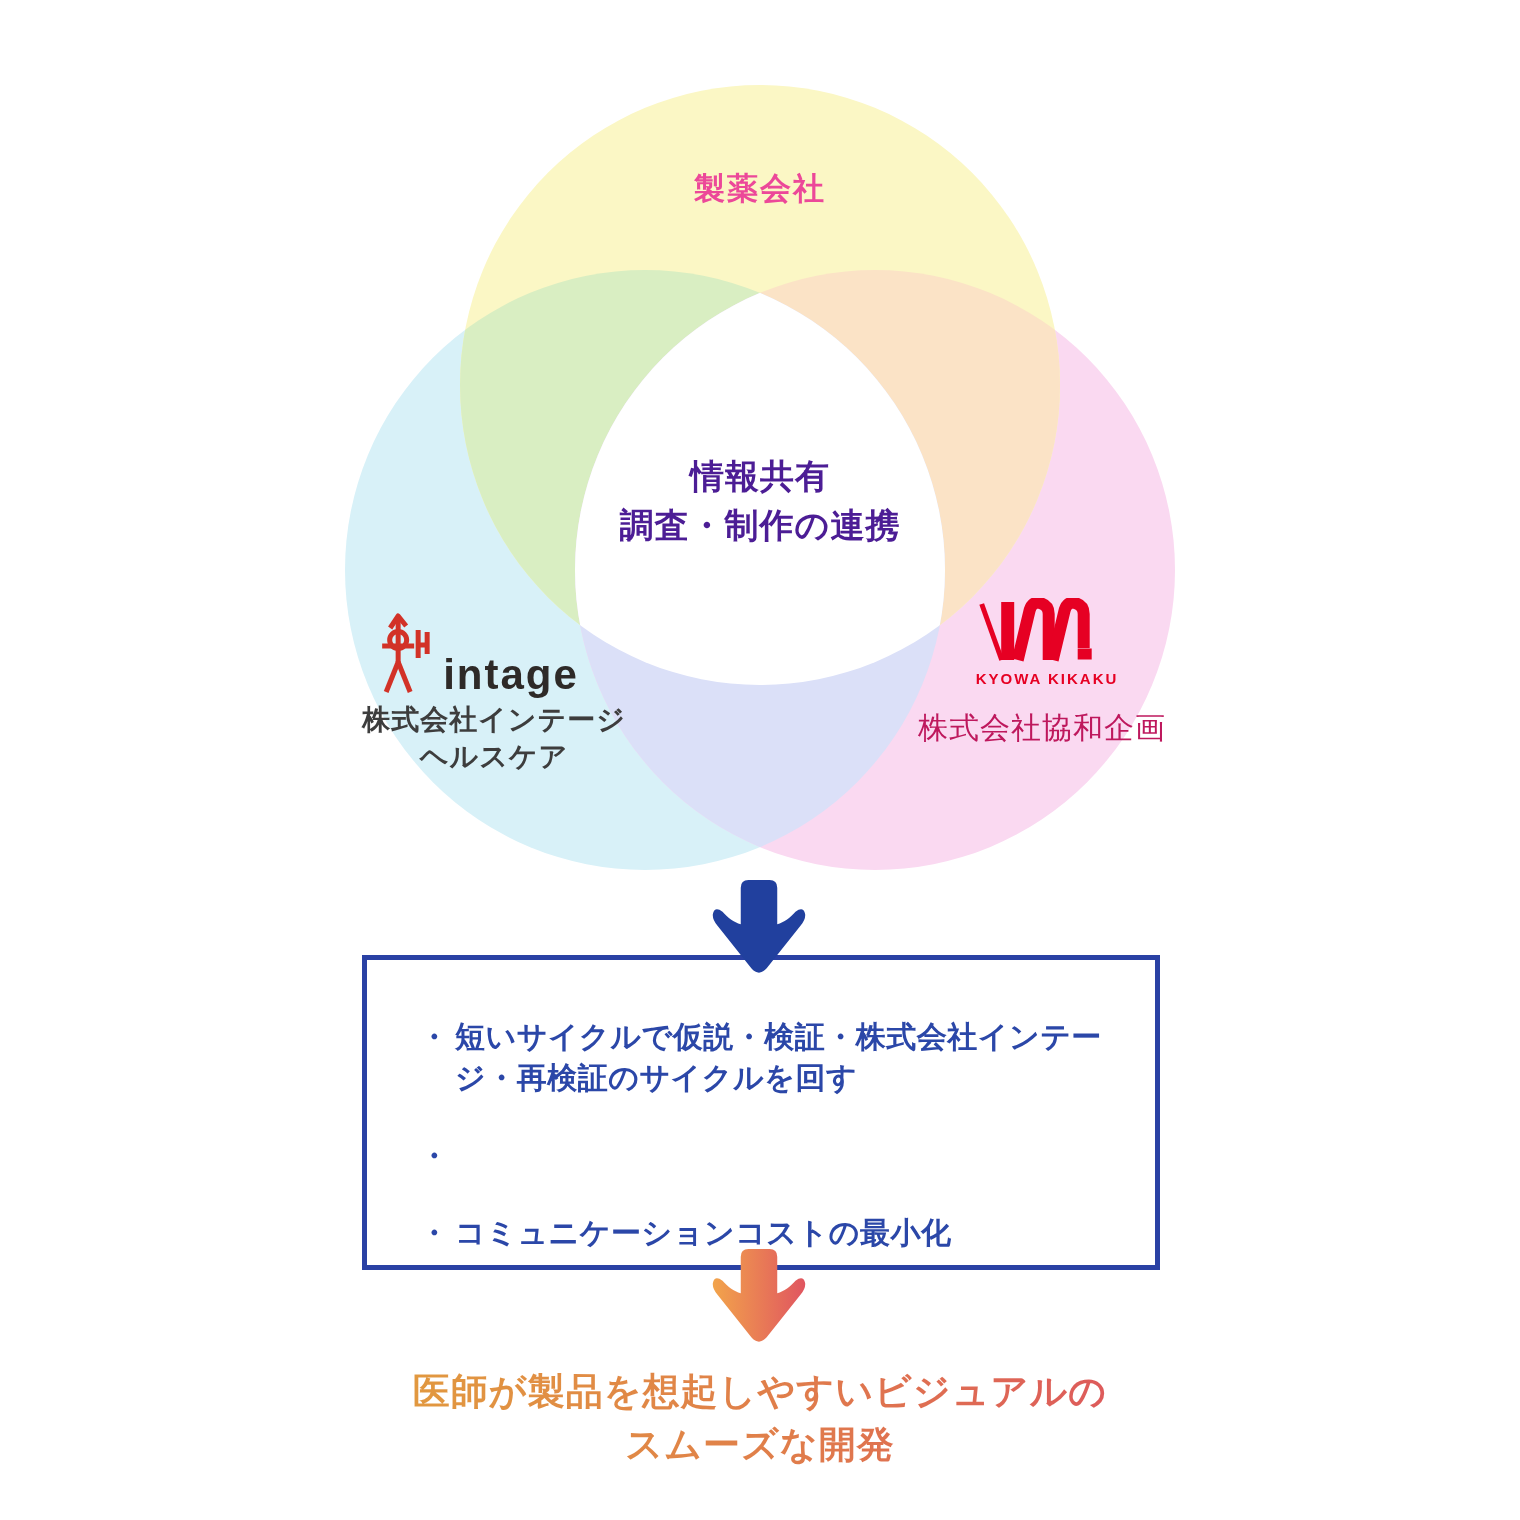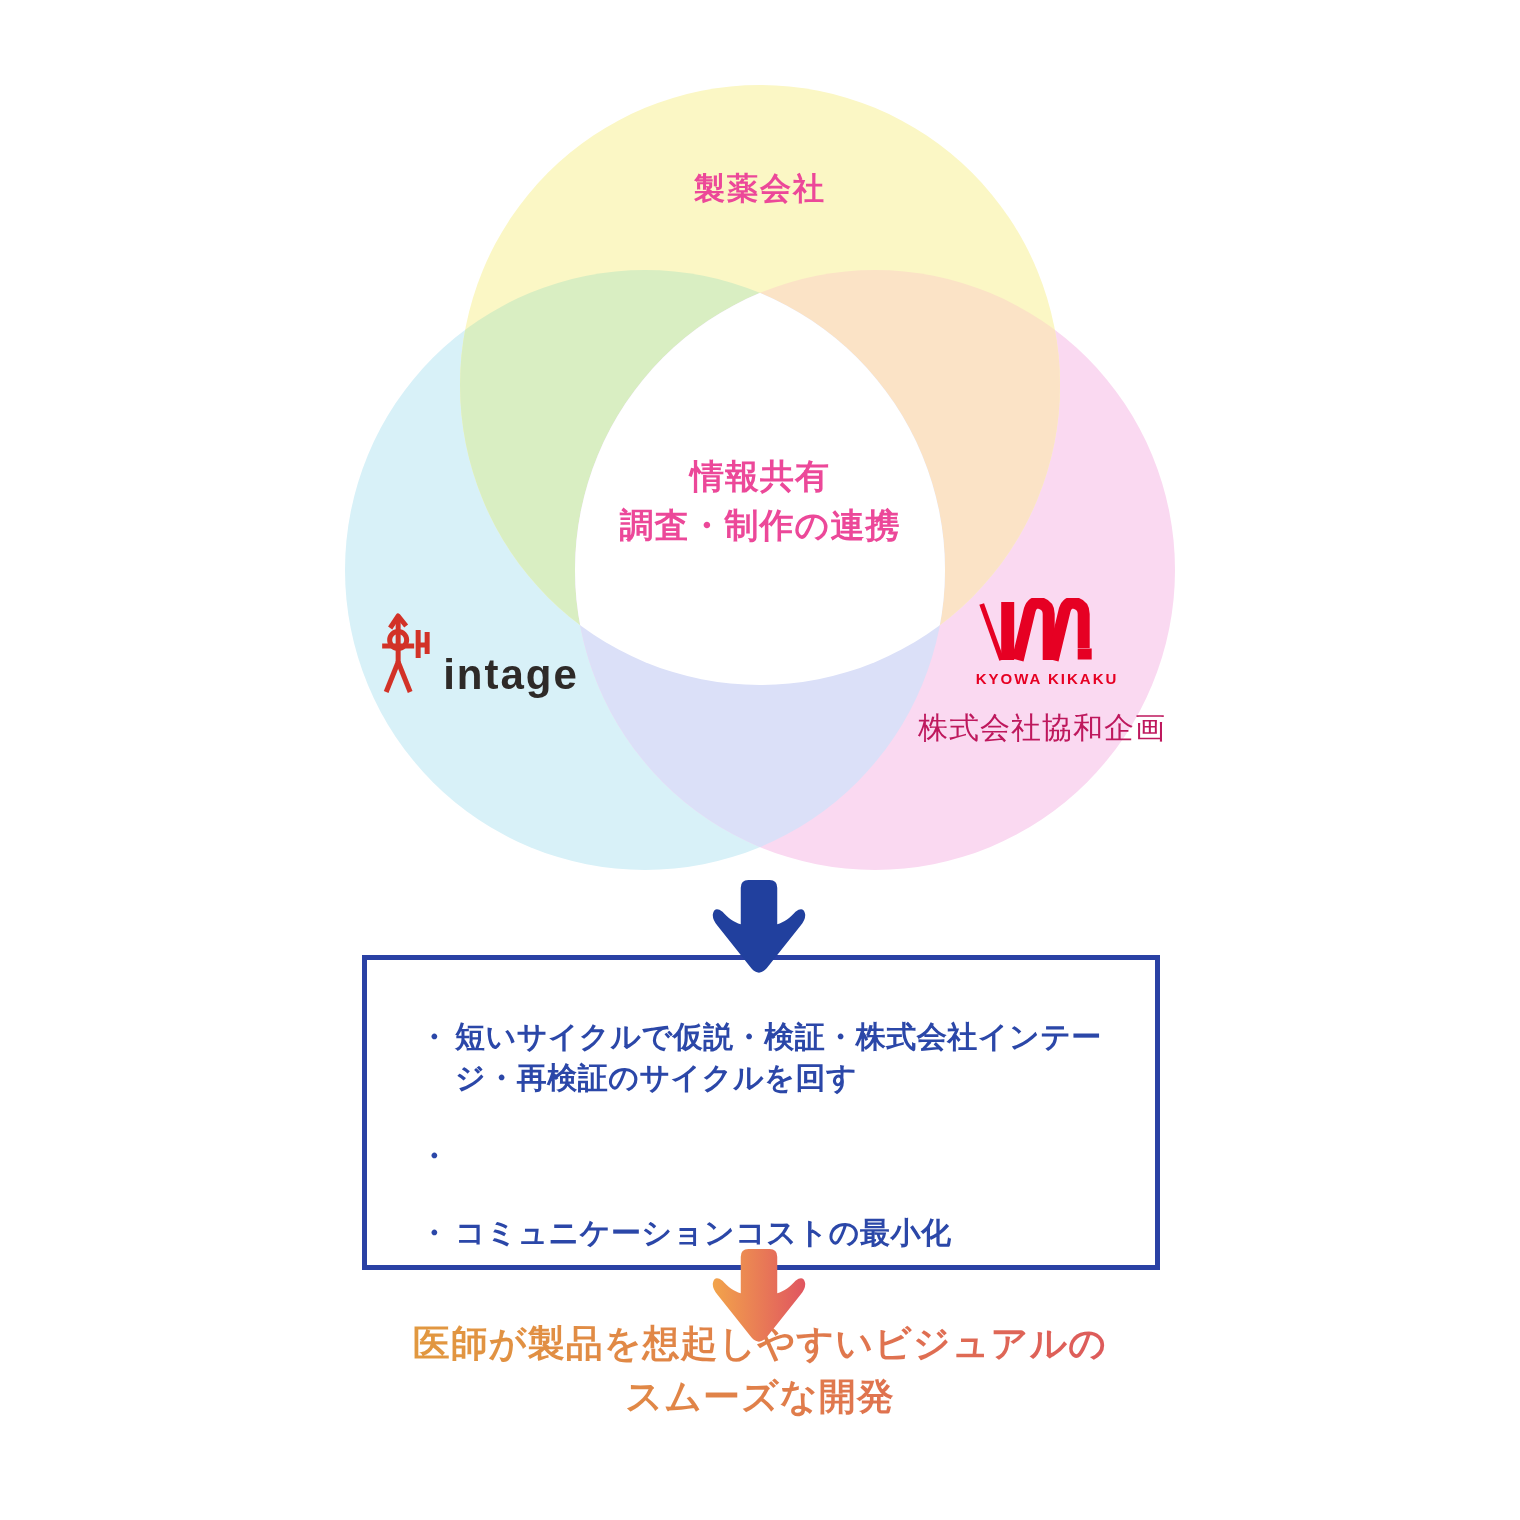--- a/index.html
+++ b/index.html
@@ -13,21 +13,21 @@
   .abs{position:absolute;}
   .cx{transform:translateX(-50%);}
   
   .pharma-label{
     left:760px;top:168px;
     font-size:31px;font-weight:700;color:#ec4899;
     letter-spacing:2px;white-space:nowrap;
   }
   .center-label{
     left:760px;top:452px;width:420px;margin-left:-210px;
-    text-align:center;font-size:34px;font-weight:700;color:#ec4899;
+    text-align:center;font-size:34px;font-weight:700;color:#4c1d95;
     line-height:1.45;letter-spacing:1px;
   }
   
   .intage-logo{
     left:480px;top:612px;
     display:flex;align-items:flex-end;gap:12px;
   }
   .intage-word{
     font-size:42px;font-weight:700;color:#2e2a28;
     letter-spacing:2px;line-height:1;padding-top:14px;
@@ -64,21 +64,21 @@
     color:#2b47a8;font-size:30px;font-weight:700;
     line-height:1.38;letter-spacing:0.5px;
     margin-bottom:36px;
   }
   .bullet-dot{flex:0 0 36px;}
   
   .arrow-blue{left:711px;top:877px;z-index:2;}
   .arrow-orange{left:711px;top:1246px;z-index:2;}
   
   .outcome{
-    left:760px;top:1318px;width:1000px;margin-left:-500px;
+    left:760px;top:1366px;width:1000px;margin-left:-500px;
     text-align:center;font-size:37px;font-weight:700;
     line-height:1.42;letter-spacing:1px;
     color:#de6b4c;
   }
   @supports ((-webkit-background-clip: text) or (background-clip: text)){
     .outcome{
       background:linear-gradient(90deg,#e2a33b 0%,#e07e4a 52%,#dc4a63 100%);
       -webkit-background-clip:text;background-clip:text;
       color:transparent;
     }
@@ -135,20 +135,24 @@
       <path d="M1,34 L33,34"></path>
       <path d="M17,50 L5,80"></path>
       <path d="M17,50 L29,80"></path>
       <path d="M37,18 L37,46"></path>
       <path d="M46,20 L46,42"></path>
       <path d="M37,33 L46,33"></path>
     </svg>
     <span class="intage-word">intage</span>
   </div>
 
+  <div class="abs intage-company">
+    <div>株式会社インテージ</div>
+    <div>ヘルスケア</div>
+  </div>
 
   <div class="abs cx kyowa-logo">
     <svg width="118" height="68" viewBox="0 0 118 68" fill="none" stroke="#e60023" stroke-linejoin="round">
       <path d="M6,6 L26,62" stroke-width="5"></path>
       <path d="M32,4 L32,62" stroke-width="13"></path>
       <path d="M42,62 L54,12 Q57,3 64,5 Q73,7 73,16 L73,62" stroke-width="12"></path>
       <path d="M77,62 L89,12 Q92,3 99,5 Q108,7 108,16 L108,50" stroke-width="12"></path>
       <path d="M102,56 L116,56" stroke-width="11"></path>
     </svg>
     <span class="kyowa-caption">KYOWA KIKAKU</span>

